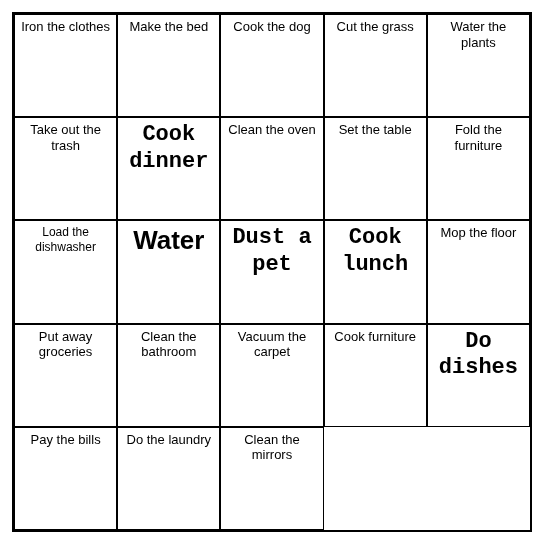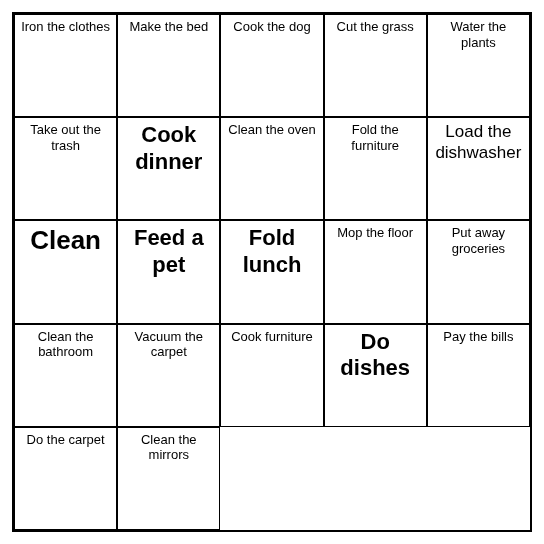--- a/index.html
+++ b/index.html
@@ -38,20 +38,21 @@
     }
 
     .bingo-cell.free {
       font-size: 26px;
       font-weight: bold;
     }
 
     .bingo-cell.large-text {
       font-size: 22px;
       font-weight: bold;
+      font-family: Liberation Mono, monospace;
     }
   </style>
 </head>
 <body>
 
 <div class="bingo-card">
 <div class="bingo-cell">
       <span>Iron the clothes</span>
     </div>
     <div class="bingo-cell">
@@ -69,33 +70,36 @@
     <div class="bingo-cell">
       <span>Take out the trash</span>
     </div>
     <div class="bingo-cell large-text">
       <span>Cook dinner</span>
     </div>
     <div class="bingo-cell">
       <span>Clean the oven</span>
     </div>
     <div class="bingo-cell">
+      <span>Set the table</span>
+    </div>
+    <div class="bingo-cell">
       <span>Fold the furniture</span>
     </div>
-    <div class="bingo-cell" style="font-size: 17px;">
+    <div class="bingo-cell" style="font-size: 12px;">
       <span>Load the dishwasher</span>
     </div>
     <div class="bingo-cell free">
-      <span>Clean</span>
+      <span>Water</span>
     </div>
     <div class="bingo-cell large-text">
-      <span>Feed a pet</span>
+      <span>Dust a pet</span>
     </div>
     <div class="bingo-cell large-text">
-      <span>Fold lunch</span>
+      <span>Cook lunch</span>
     </div>
     <div class="bingo-cell">
       <span>Mop the floor</span>
     </div>
     <div class="bingo-cell">
       <span>Put away groceries</span>
     </div>
     <div class="bingo-cell">
       <span>Clean the bathroom</span>
     </div>
@@ -105,18 +109,18 @@
     <div class="bingo-cell">
       <span>Cook furniture</span>
     </div>
     <div class="bingo-cell large-text">
       <span>Do dishes</span>
     </div>
     <div class="bingo-cell">
       <span>Pay the bills</span>
     </div>
     <div class="bingo-cell">
-      <span>Do the carpet</span>
+      <span>Do the laundry</span>
     </div>
     <div class="bingo-cell">
       <span>Clean the mirrors</span>
     </div>
   </div>
 
 </body></html>

